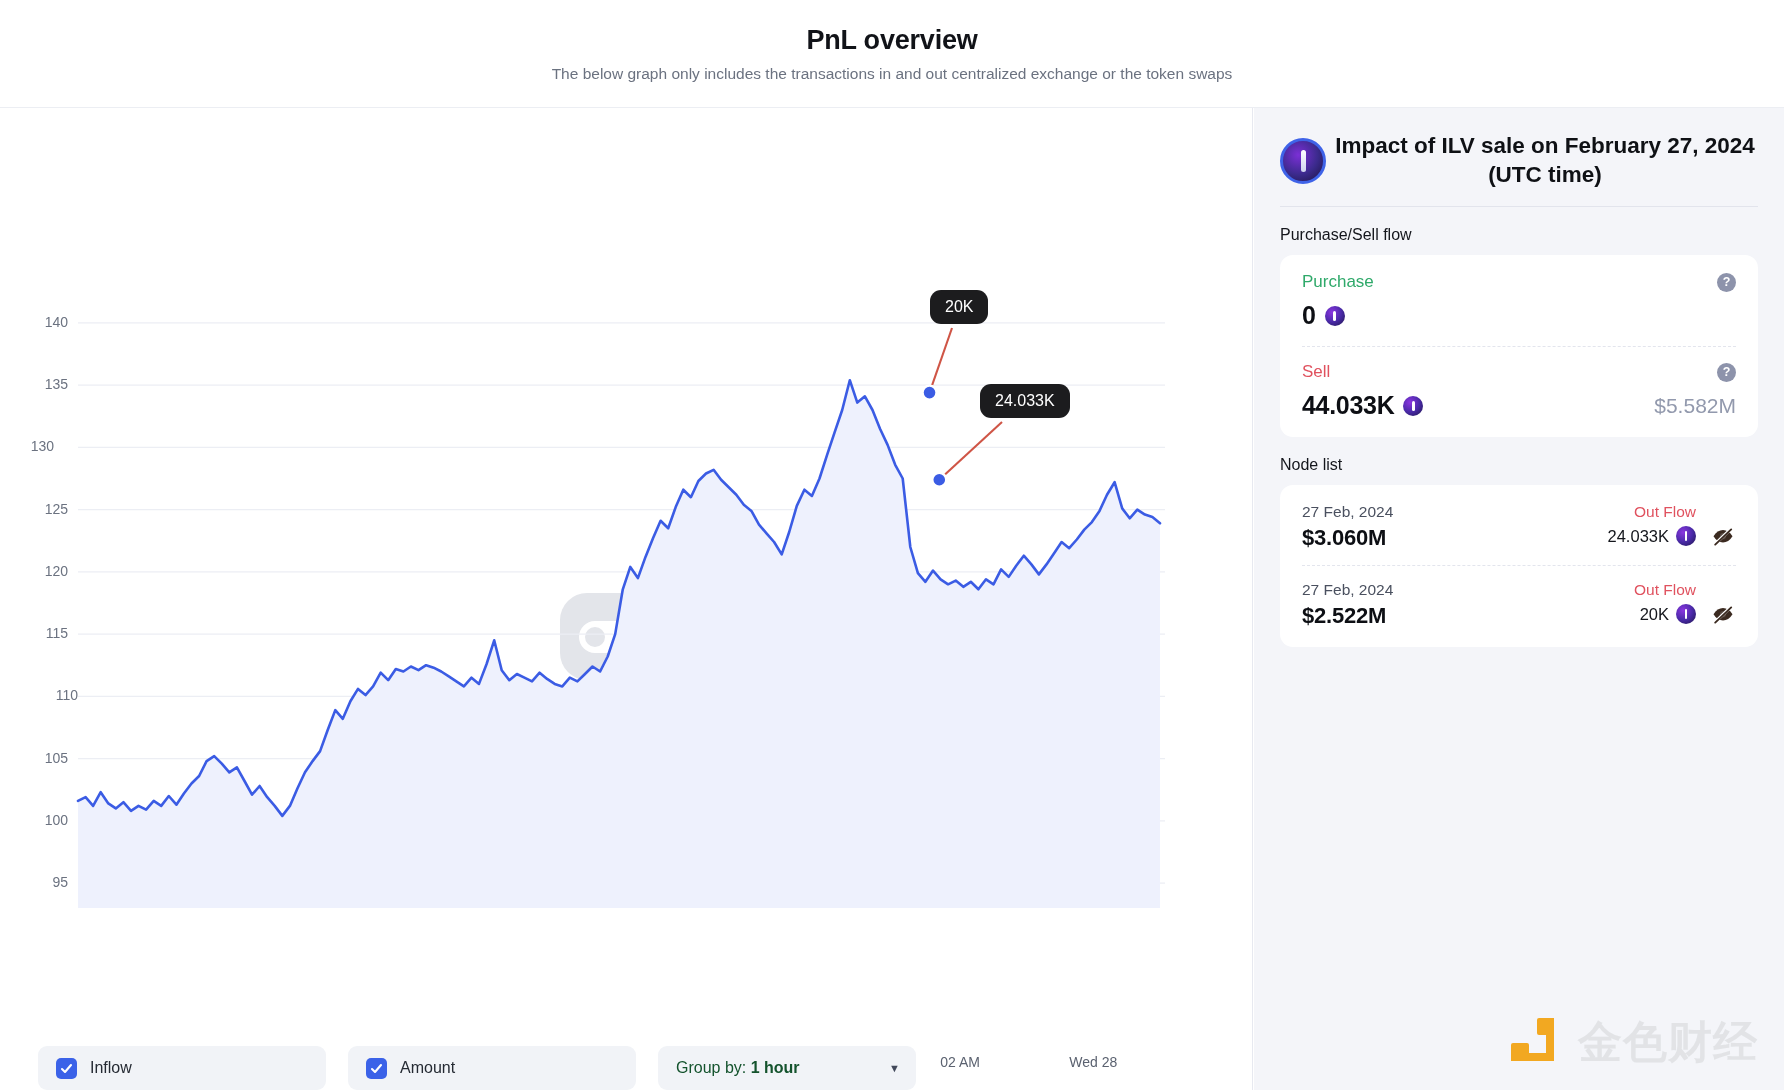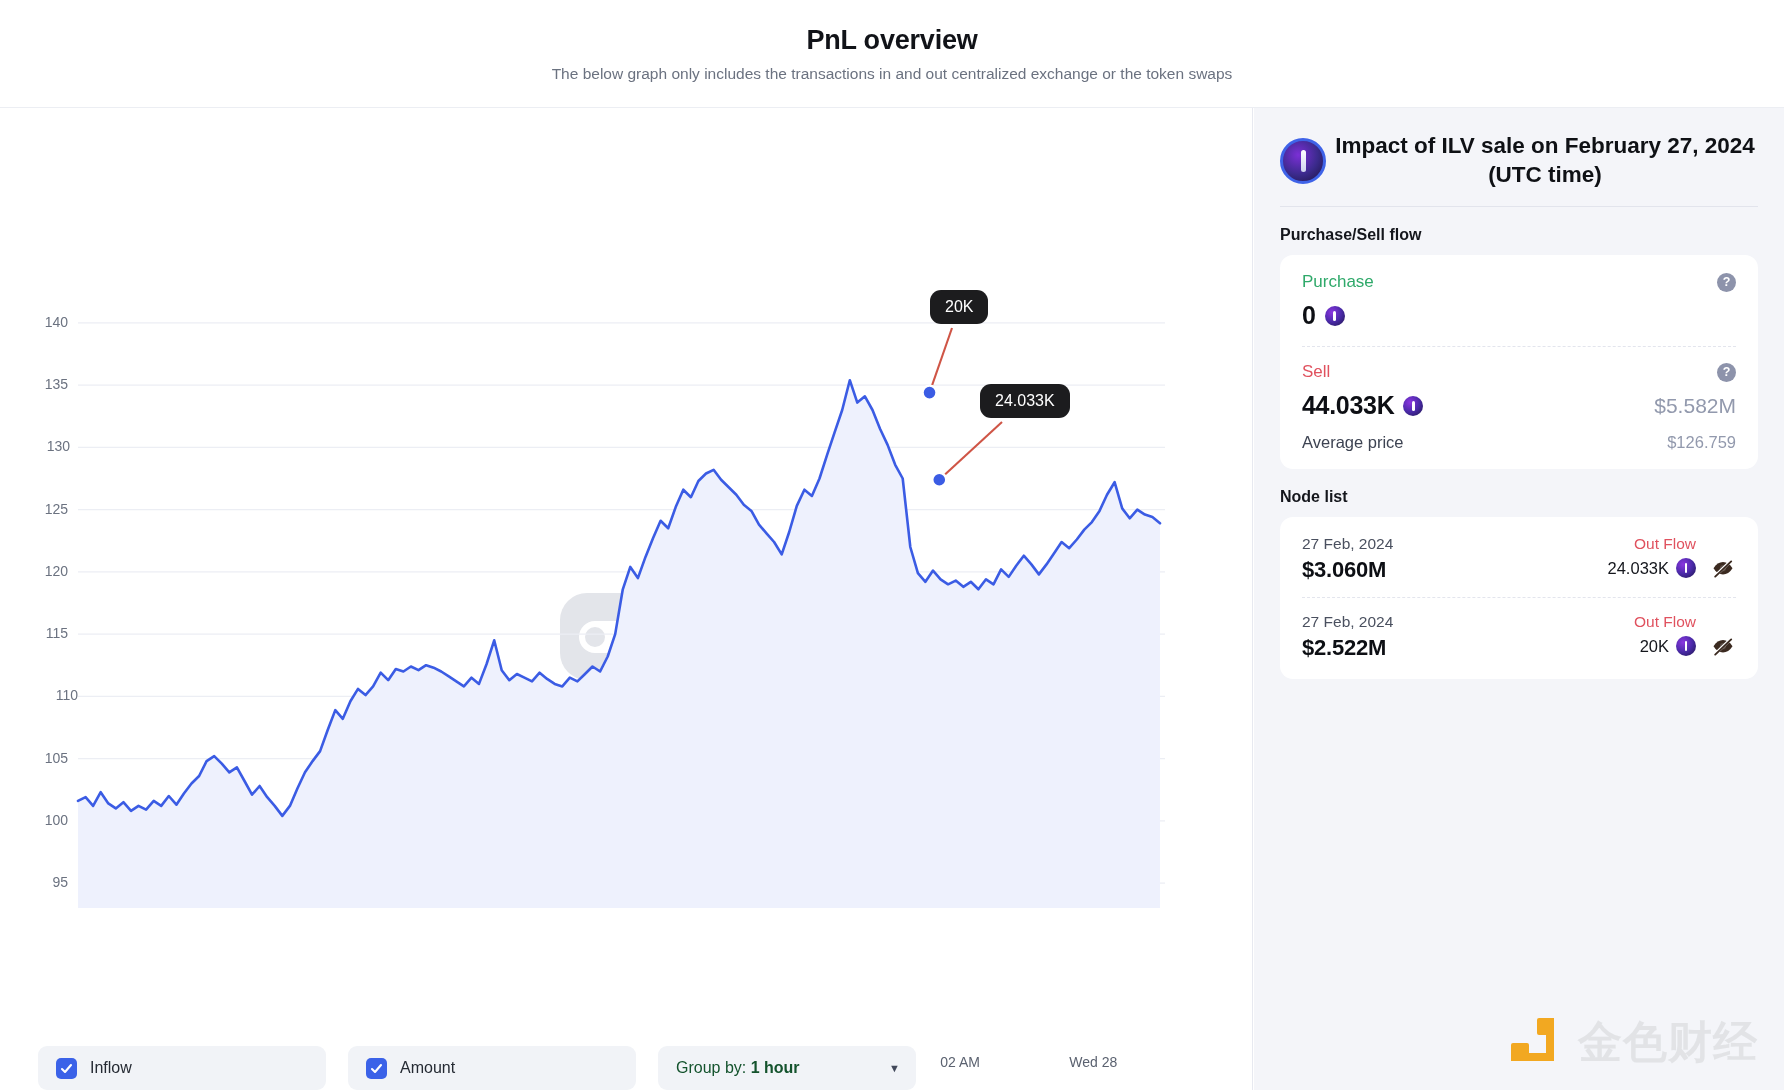--- a/index.html
+++ b/index.html
@@ -99,21 +99,21 @@
     content: ""; width: 5px; height: 22px; border-radius: 3px;
     background: linear-gradient(#ffffff, #cfd4ef);
   }
   .side-title {
     font-size: 22.5px; font-weight: bold; color: #0f1115; line-height: 1.27;
     text-align: center; flex: 1;
   }
   .side-divider { height: 1px; background: #e2e4ec; margin: 17px 0 0 0; }
 
   .sect-title {
-    font-size: 16px; font-weight: bold; color: #14161c; margin: 19px 0 11px 0;
+    font-size: 16px; font-weight: normal; color: #14161c; margin: 19px 0 11px 0;
   }
   .card {
     background: #ffffff; border-radius: 13px; padding: 17px 22px;
   }
   .flow-row-top { padding-bottom: 16px; }
   .flow-row-bot { padding-top: 15px; }
   .dashed { border-top: 1px dashed #e3e5ed; }
   .row-head { display: flex; align-items: center; justify-content: space-between; }
   .lbl-purchase { font-size: 17px; color: #2fa96a; }
   .lbl-sell { font-size: 17px; color: #e0525f; }
@@ -218,21 +218,21 @@
           </g>
         <g id="annotation-points">
             <circle cx="929.534" cy="284.6122448979591" r="7" fill="#3b5ce4" stroke="#ffffff" stroke-width="2.4"></circle>
             <circle cx="939.272" cy="371.75510204081627" r="7" fill="#3b5ce4" stroke="#ffffff" stroke-width="2.4"></circle>
           </g>
       </svg>
 
       <div id="ytick-labels">
           <div class="ytick" style="left: 22px; top: 205.898px;">140</div>
           <div class="ytick" style="left: 22px; top: 268.143px;">135</div>
-          <div class="ytick" style="left: 24px; top: 330.388px;">130</div>
+          <div class="ytick" style="left: 8px; top: 330.388px;">130</div>
           <div class="ytick" style="left: 22px; top: 392.633px;">125</div>
           <div class="ytick" style="left: 22px; top: 454.878px;">120</div>
           <div class="ytick" style="left: 22px; top: 517.122px;">115</div>
           <div class="ytick" style="left: 32px; top: 579.367px;">110</div>
           <div class="ytick" style="left: 22px; top: 641.612px;">105</div>
           <div class="ytick" style="left: 22px; top: 703.857px;">100</div>
           <div class="ytick" style="left: 22px; top: 766.102px;">95</div>
         </div>
 
       <div id="xtick-labels">
@@ -311,24 +311,20 @@
           <span class="lbl-sell">Sell</span>
           <span class="qmark">?</span>
         </div>
         <div class="amount-line">
           <span class="amount-left">
             <span class="amount-val">44.033K</span>
             <span class="token-dot"></span>
           </span>
           <span class="amount-usd">$5.582M</span>
         </div>
-        <div class="avg-line">
-          <span class="avg-lbl">Average price</span>
-          <span class="avg-val">$126.759</span>
-        </div>
       </div>
     </div>
 
     <div class="sect-title">Node list</div>
 
     <div class="card" style="padding-top:3px;padding-bottom:4px;">
 
       <div class="node-row">
         <div class="node-left">
           <div class="node-date">27 Feb, 2024</div>

